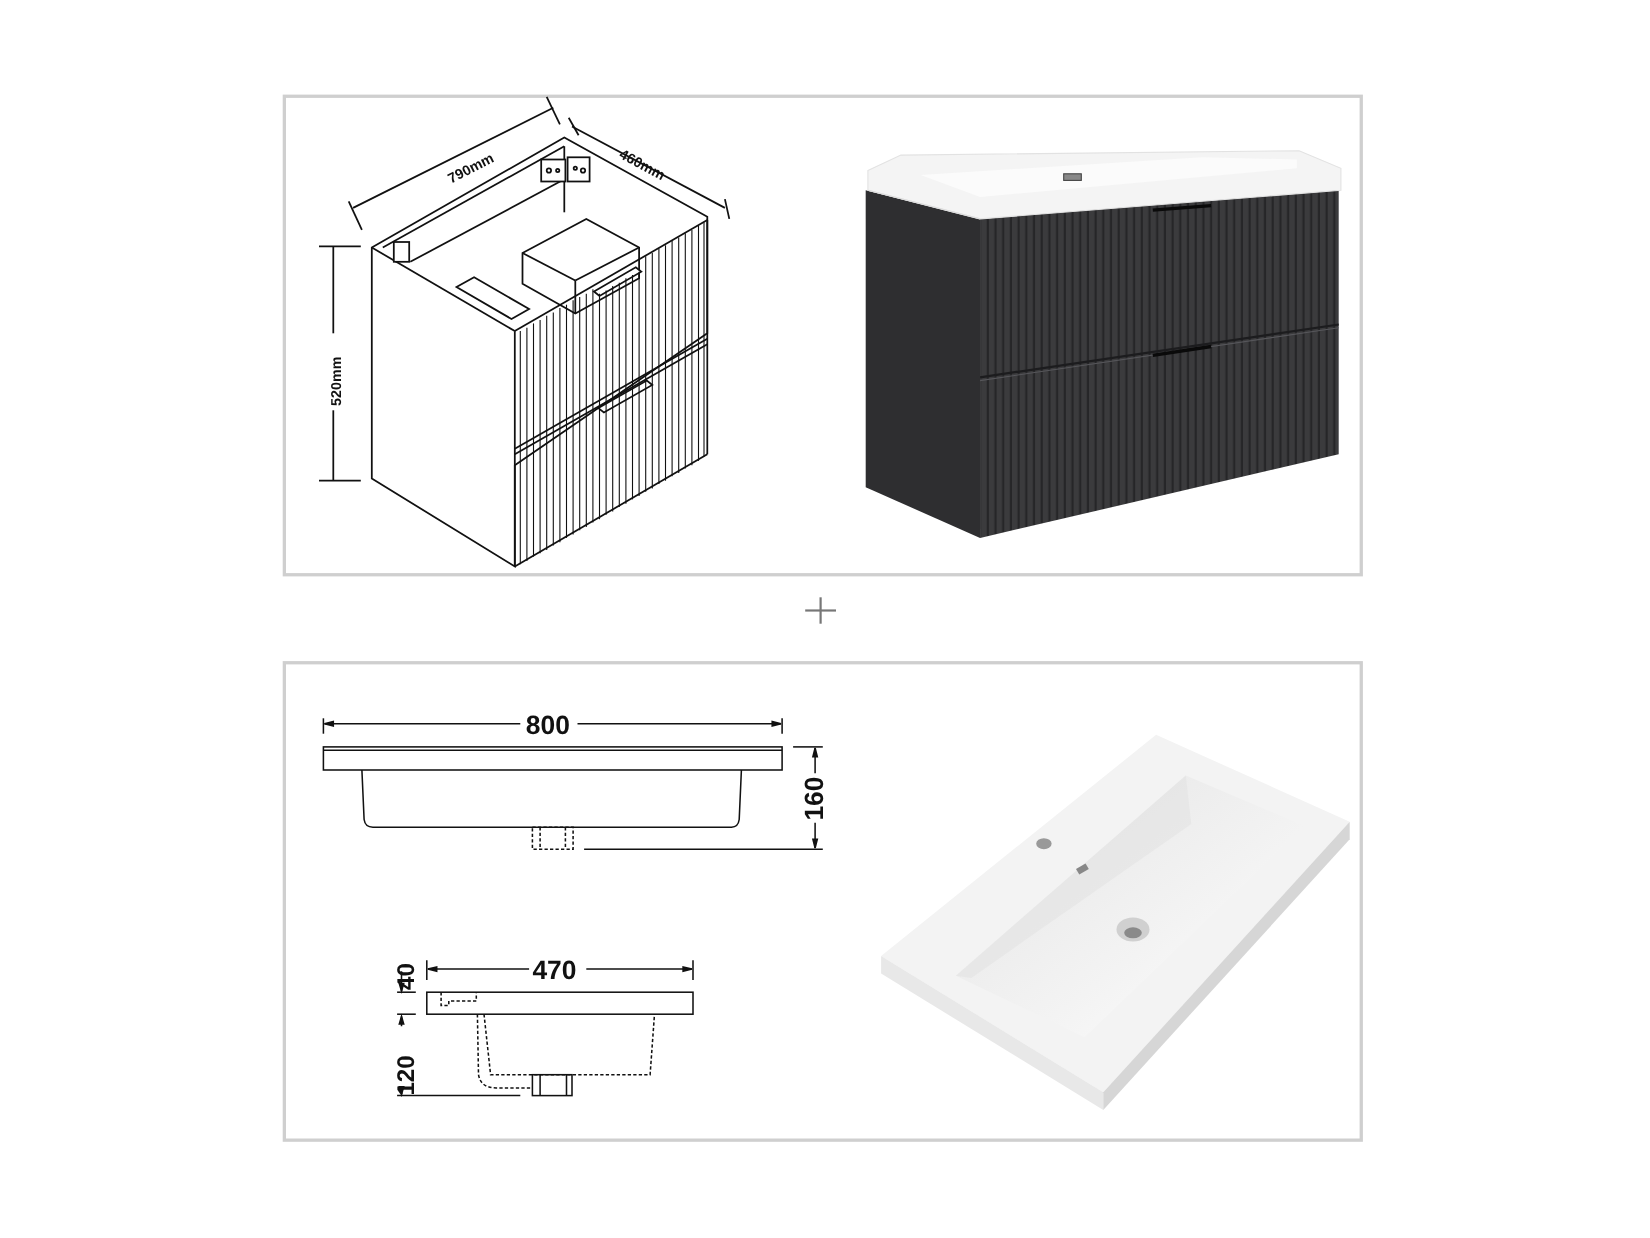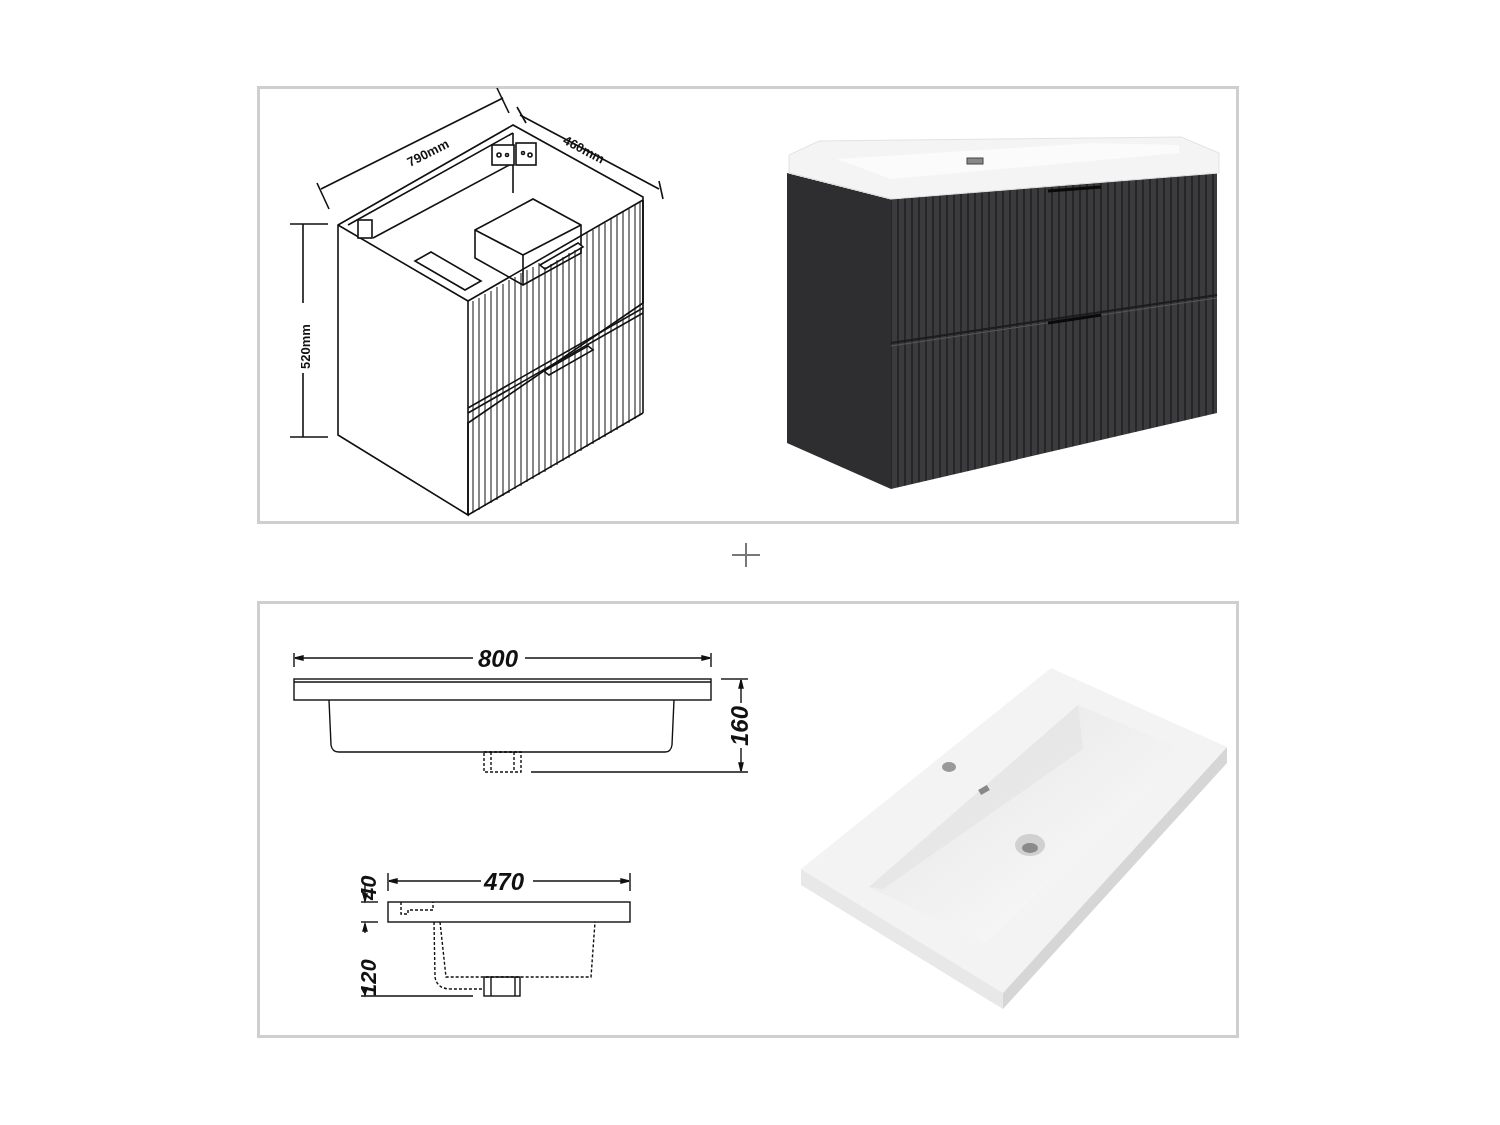--- a/index.html
+++ b/index.html
@@ -1,19 +1,19 @@
 <!DOCTYPE html>
 <html><head>
 <meta charset="utf-8">
 <style>
   html, body { margin: 0; padding: 0; background: #ffffff; }
   body { width: 1500px; height: 1125px; position: relative; overflow: hidden; font-family: "Liberation Sans", sans-serif; }
   .panel { position: absolute; left: 257px; width: 982px; border: 3px solid #cfcfcf; background: #fff; box-sizing: border-box; }
   .panel-top { top: 86px; height: 438px; }
-  .panel-bottom { top: 601px; height: 437px; font-style: italic; }
+  .panel-bottom { top: 601px; height: 437px; }
   .plus { position: absolute; left: 730px; top: 535px; width: 32px; height: 40px; }
   svg { position: absolute; left: 0; top: 0; overflow: visible; }
   .dim-text { font-family: "Liberation Sans", sans-serif; font-weight: bold; fill: #111; }
 </style>
 </head>
 <body>
 
 <div class="panel panel-top">
 
   <svg width="982" height="438" viewBox="0 0 982 438">

